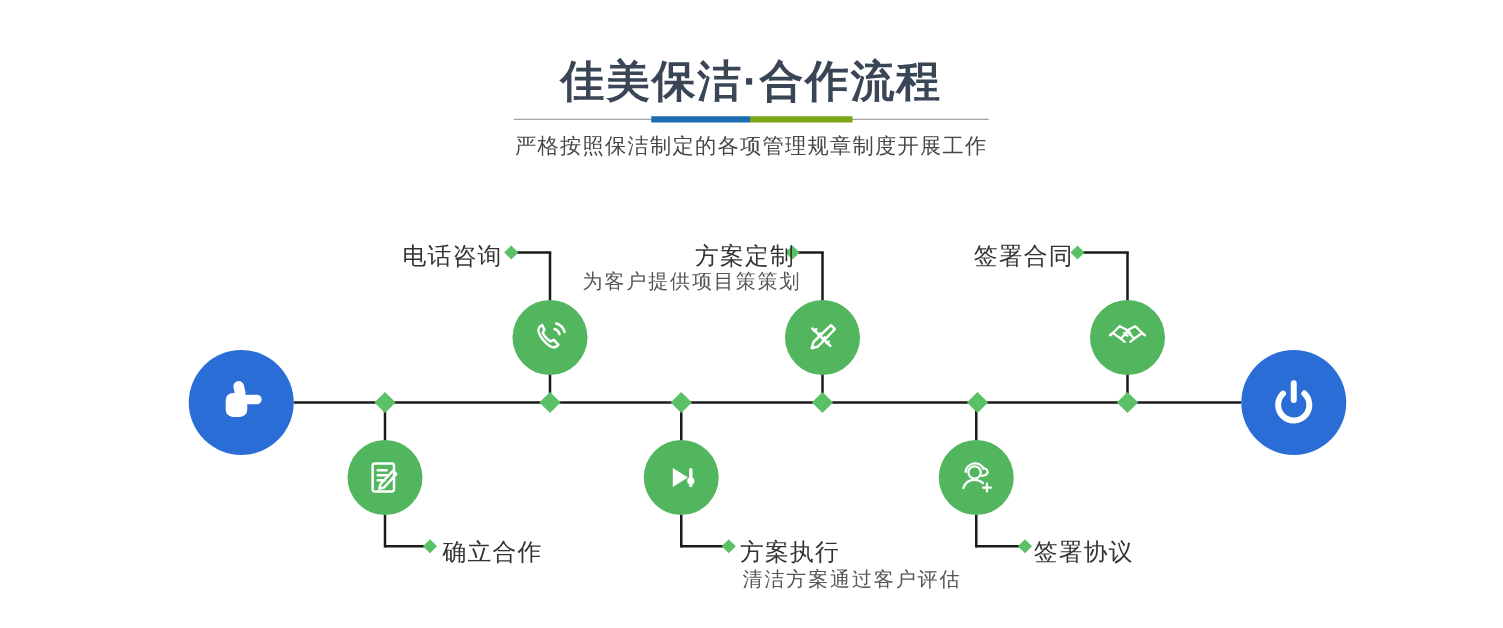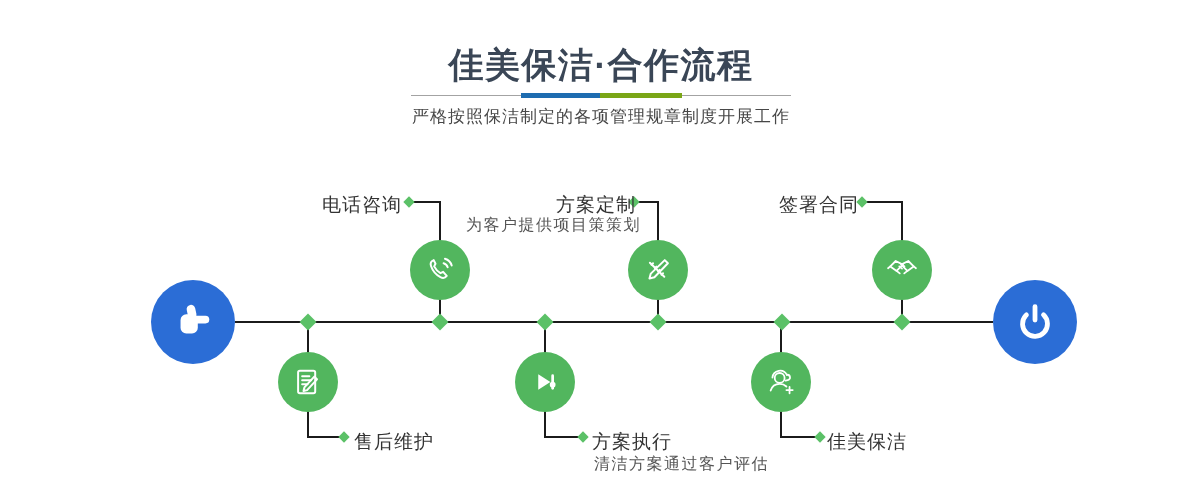--- a/index.html
+++ b/index.html
@@ -181,18 +181,18 @@
         <path d="M8.5 29.5 c1.5 -5 5 -7.5 10 -7.5 c3 0 5.5 1 7.5 3"></path>
         <path d="M29.5 25.5 v7 M26 29 h7"></path>
       </g>
     </svg>
   </div>
 
   <div class="step-title" id="tt1">电话咨询</div>
   <div class="step-title" id="tt2">方案定制</div>
   <div class="step-desc" id="td2">为客户提供项目策策划</div>
   <div class="step-title" id="tt3">签署合同</div>
-  <div class="step-title" id="bt1">售后维护</div>
+  <div class="step-title" id="bt1">确立合作</div>
   <div class="step-title" id="bt2">方案执行</div>
   <div class="step-desc" id="bd2">清洁方案通过客户评估</div>
-  <div class="step-title" id="bt3">佳美保洁</div>
+  <div class="step-title" id="bt3">签署协议</div>
 
 </div>
 
 </body></html>

